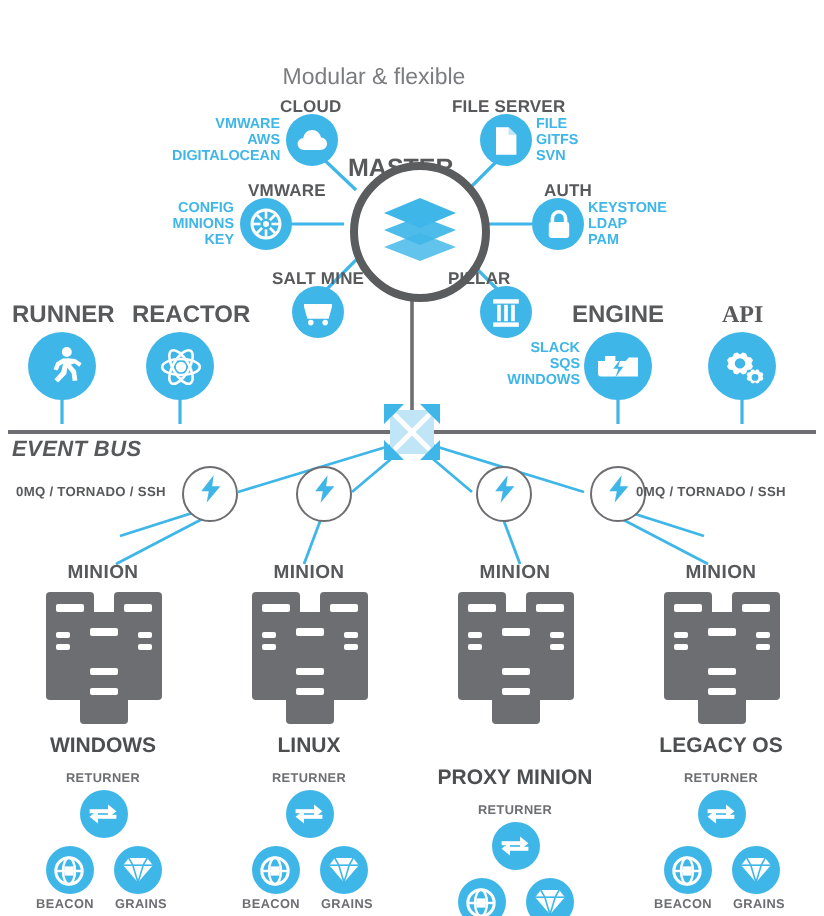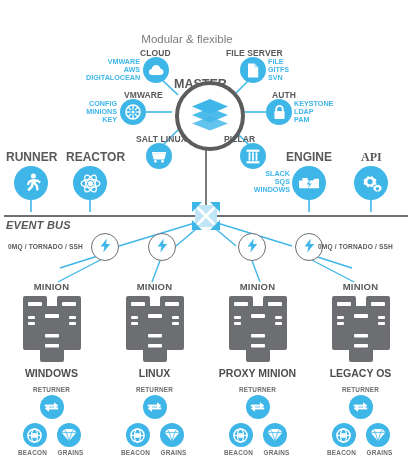--- a/index.html
+++ b/index.html
@@ -260,21 +260,21 @@
         <rect x="1.4" y="6" width="10.2" height="8" rx="1.2" fill="#ffffff"></rect>
       </svg>
     </span>
   </div>
   <div class="abs cap-blue" style="left:294px;top:100px;">
     <div>KEYSTONE</div>
     <div>LDAP</div>
     <div>PAM</div>
   </div>
 
-  <div class="abs cap-gray" style="left:136px;top:134px;">SALT LINUX</div>
+  <div class="abs cap-gray" style="left:136px;top:134px;">SALT MINE</div>
   <div class="abs badge" style="left:146px;top:143px;width:26px;height:26px;">
     <span>
       <svg width="16" height="13" viewBox="0 0 16 13">
         <path d="M1 3.4h14L13.3 9.4H2.7z" fill="#ffffff"></path>
         <rect x="1" y="2" width="14" height="1.6" fill="#ffffff"></rect>
         <circle cx="4.4" cy="11.3" r="1.4" fill="#ffffff"></circle>
         <circle cx="11.6" cy="11.3" r="1.4" fill="#ffffff"></circle>
       </svg>
     </span>
   </div>
@@ -553,21 +553,21 @@
           <rect x="7" y="22" width="7" height="3" rx="1"></rect>
           <rect x="7" y="28" width="7" height="3" rx="1"></rect>
           <rect x="48" y="22" width="7" height="3" rx="1"></rect>
           <rect x="48" y="28" width="7" height="3" rx="1"></rect>
           <rect x="24" y="20" width="14" height="4" rx="1"></rect>
           <rect x="24" y="40" width="14" height="3.5" rx="1"></rect>
           <rect x="24" y="50" width="14" height="3.5" rx="1"></rect>
         </g>
       </svg>
     </div>
-    <div class="os-label" style="margin-top:3px;">PROXY MINION</div>
+    <div class="os-label" style="margin-top:19px;">PROXY MINION</div>
     <div class="returner-label" style="margin-top:7px;">RETURNER</div>
     <div style="display:flex;justify-content:center;margin-top:2px;">
       <div class="badge" style="width:24px;height:24px;">
         <span>
           <svg width="15" height="12" viewBox="0 0 15 12">
             <g fill="#ffffff">
               <path d="M0.8 3.6h10.4v2H0.8z"></path>
               <polygon points="10,1.2 14.2,4.6 10,8"></polygon>
               <path d="M3.8 6.4h10.4v2H3.8z"></path>
               <polygon points="5,4.0 0.8,7.4 5,10.8"></polygon>

